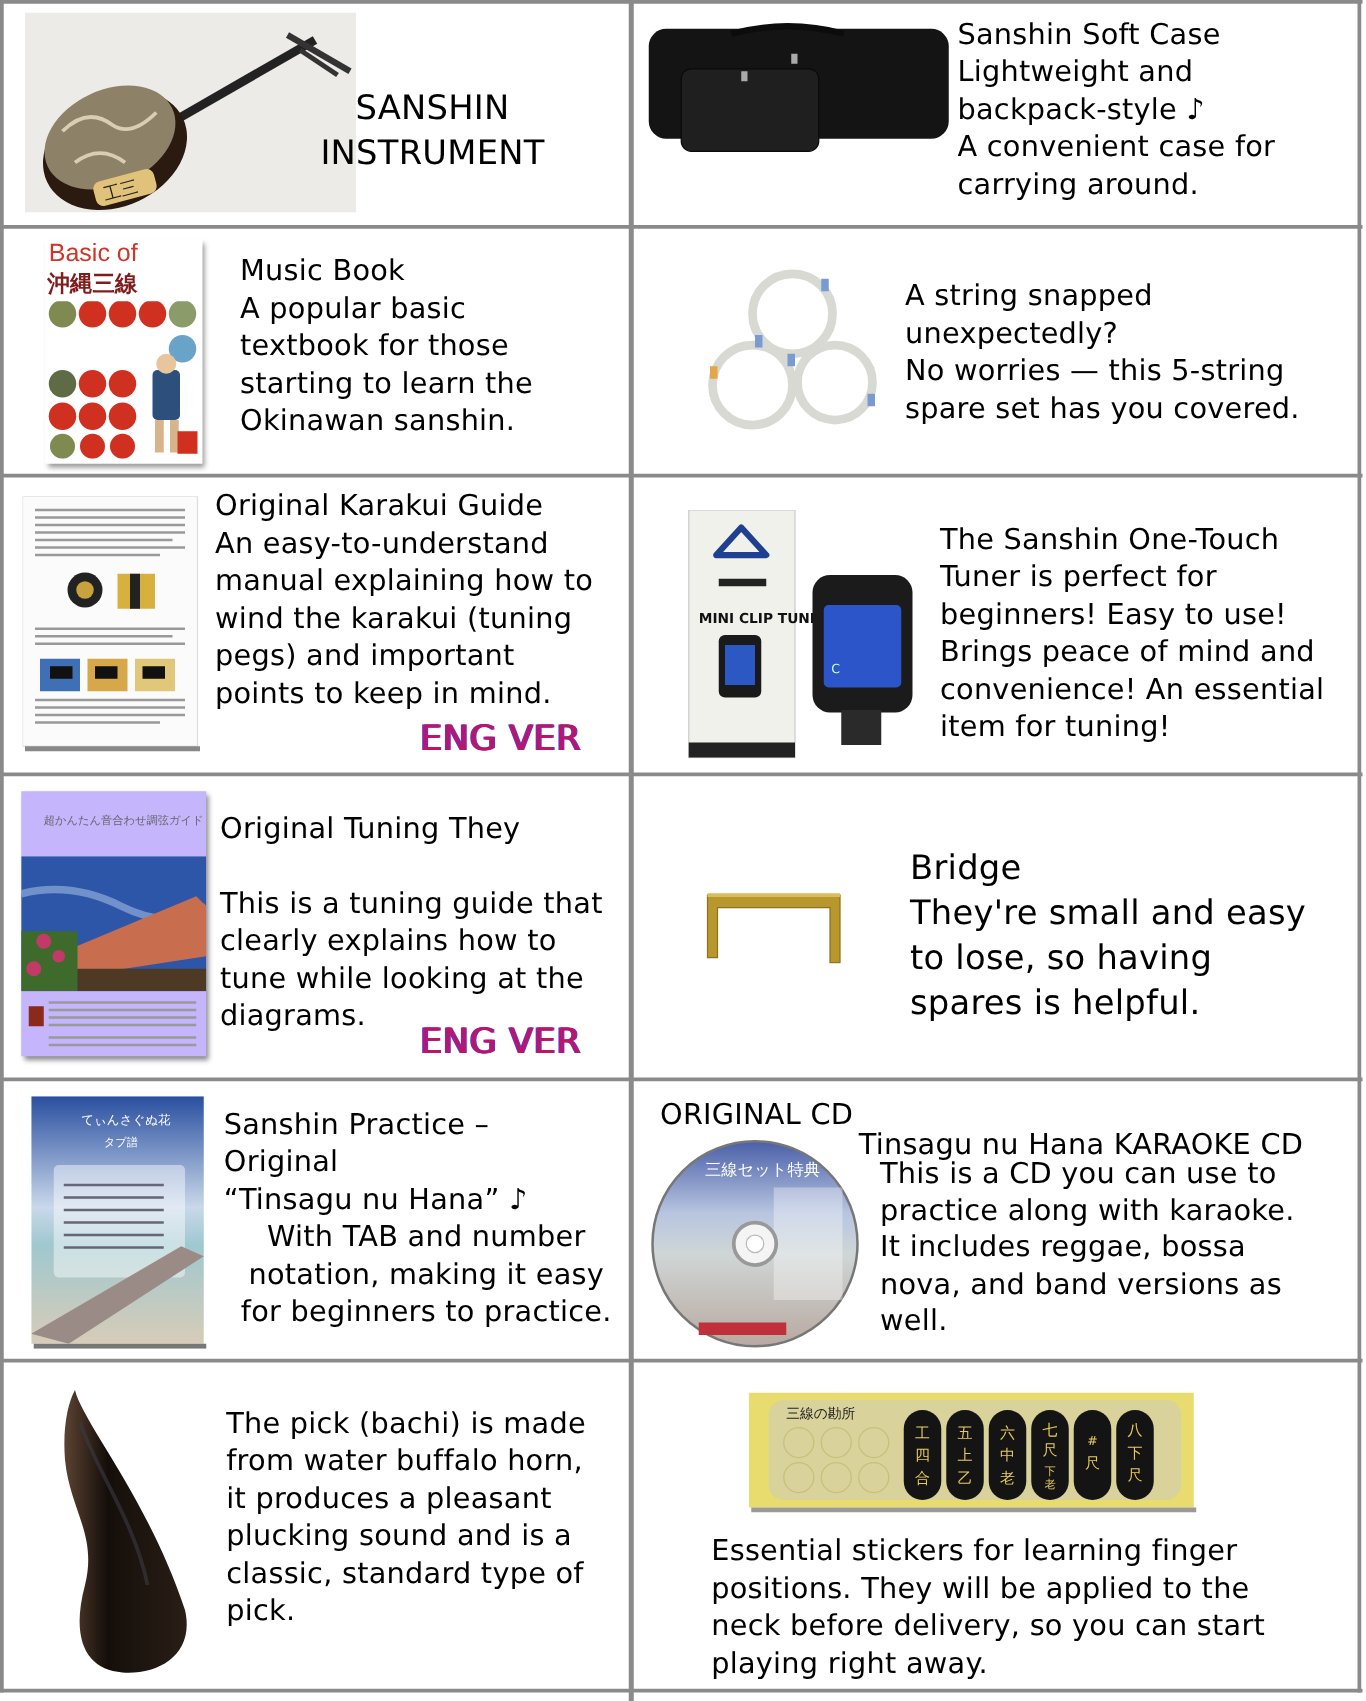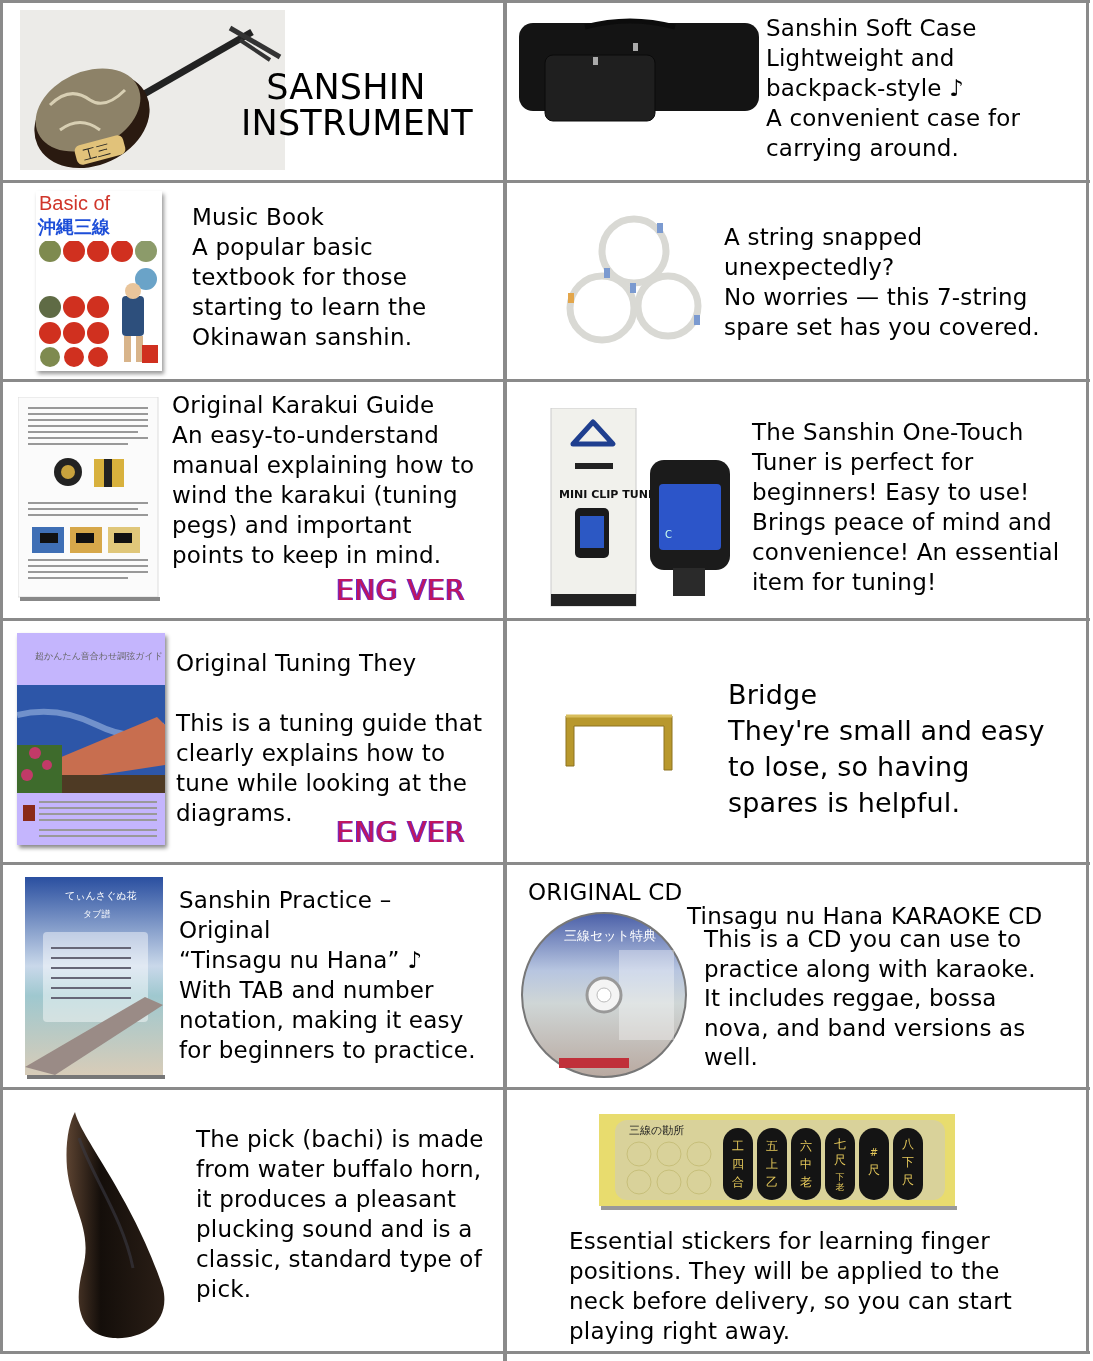--- a/index.html
+++ b/index.html
@@ -36,21 +36,21 @@
       <line x1="105" y1="95" x2="232" y2="22" stroke="#222" stroke-width="7"></line>
       <line x1="210" y1="18" x2="260" y2="47" stroke="#333" stroke-width="5"></line>
       <line x1="220" y1="30" x2="250" y2="50" stroke="#333" stroke-width="4"></line>
       <ellipse cx="72" cy="110" rx="60" ry="45" fill="#2a1a10" transform="rotate(-25 72 110)"></ellipse>
       <ellipse cx="68" cy="100" rx="55" ry="38" fill="#8d8268" transform="rotate(-25 68 100)"></ellipse>
       <path d="M30 95 q20 -20 40 -5 q15 10 35 -10" stroke="#d8cfb3" stroke-width="3" fill="none"></path>
       <path d="M40 120 q20 -15 40 0" stroke="#d8cfb3" stroke-width="3" fill="none"></path>
       <rect x="55" y="130" width="50" height="20" rx="6" fill="#e1c27a" transform="rotate(-15 80 140)"></rect>
       <text x="62" y="146" font-size="14" fill="#222" font-family="DejaVu Sans, sans-serif" transform="rotate(-15 80 140)">工三</text>
     </svg>
-    <div class="txt" style="left:238px;top:66px;width:210px;text-align:center;font-size:35px;line-height:36px;">SANSHIN
+    <div class="txt" style="left:238px;top:66px;width:210px;text-align:center;font-size:27px;line-height:36px;">SANSHIN
 INSTRUMENT</div>
   </div>
 
   <div class="cell" style="left:507px;top:3px;width:579px;height:177px;">
     <svg class="img" style="left:8px;top:14px;" width="250" height="110" viewBox="0 0 250 110">
       <rect x="4" y="6" width="240" height="88" rx="14" fill="#141414"></rect>
       <rect x="30" y="38" width="110" height="66" rx="8" fill="#1f1f1f" stroke="#0a0a0a"></rect>
       <path d="M70 10 q45 -12 90 0" stroke="#0c0c0c" stroke-width="5" fill="none"></path>
       <rect x="78" y="40" width="5" height="8" fill="#aaa"></rect>
       <rect x="118" y="26" width="5" height="8" fill="#aaa"></rect>
@@ -58,21 +58,21 @@
     <div class="txt" style="left:259px;top:10px;width:320px;">Sanshin Soft Case</div>
     <div class="txt" style="left:259px;top:40px;width:320px;">Lightweight and
 backpack-style ♪
 A convenient case for
 carrying around.</div>
   </div>
 
   <div class="cell" style="left:3px;top:183px;width:500px;height:204px;">
     <div class="img" style="left:33px;top:8px;width:126px;height:180px;background:#fff;box-shadow:2px 3px 4px #999;">
       <div style="position:absolute;left:3px;top:1px;color:#d0352a;font-size:20px;font-family:'Liberation Sans',sans-serif;">Basic of</div>
-      <div style="position:absolute;left:2px;top:24px;font-size:18px;font-weight:bold;color:#1d4ed8;">沖縄三線</div>
+      <div style="position:absolute;left:2px;top:24px;font-size:18px;font-weight:bold;color:#7f1d1d;">沖縄三線</div>
       <svg style="position:absolute;left:2px;top:50px;" width="122" height="126" viewBox="0 0 122 126">
         <g fill="#d0301f">
           <circle cx="12" cy="10" r="11" fill="#7e8a4f"></circle>
             <circle cx="36" cy="10" r="11"></circle>
             <circle cx="60" cy="10" r="11"></circle>
             <circle cx="84" cy="10" r="11"></circle>
             <circle cx="108" cy="10" r="11" fill="#8c9b6a"></circle>
           <circle cx="108" cy="38" r="11" fill="#6aa3c8"></circle>
           <circle cx="12" cy="66" r="11" fill="#5f6b45"></circle>
             <circle cx="36" cy="66" r="11"></circle>
@@ -104,21 +104,21 @@
       <circle cx="40" cy="95" r="32" fill="none" stroke="#d9d9d4" stroke-width="7"></circle>
       <circle cx="106" cy="93" r="30" fill="none" stroke="#d9d9d4" stroke-width="7"></circle>
       <rect x="95" y="10" width="6" height="10" fill="#7b9ad0"></rect>
       <rect x="42" y="55" width="6" height="10" fill="#7b9ad0"></rect>
       <rect x="6" y="80" width="6" height="10" fill="#e3a64b"></rect>
       <rect x="68" y="70" width="6" height="10" fill="#7b9ad0"></rect>
       <rect x="132" y="102" width="6" height="10" fill="#7b9ad0"></rect>
     </svg>
     <div class="txt" style="left:217px;top:39px;width:360px;">A string snapped
 unexpectedly?
-No worries — this 7-string
+No worries — this 5-string
 spare set has you covered.</div>
   </div>
 
   <div class="cell" style="left:3px;top:382px;width:500px;height:236px;">
     <svg class="img" style="left:15px;top:15px;" width="142" height="205" viewBox="0 0 142 205">
       <rect x="0" y="0" width="140" height="200" fill="#fbfbfb" stroke="#ddd"></rect>
       <rect x="2" y="200" width="140" height="4" fill="#888"></rect>
       <g fill="#999">
         <rect x="10" y="10" width="120" height="2"></rect>
           <rect x="10" y="16" width="120" height="2"></rect>
@@ -233,21 +233,21 @@
           <rect x="26" y="110" width="80" height="2"></rect>
           <rect x="26" y="120" width="80" height="2"></rect>
         </g>
       <path d="M0 190 L120 120 L138 128 L30 198 Z" fill="#9a8b86"></path>
       <text x="40" y="22" font-size="10" fill="#fff" font-family="DejaVu Sans, sans-serif">てぃんさぐぬ花</text>
       <text x="58" y="40" font-size="9" fill="#fff" font-family="DejaVu Sans, sans-serif">タブ譜</text>
     </svg>
     <div class="txt" style="left:176px;top:20px;width:320px;">Sanshin Practice –
 Original
 “Tinsagu nu Hana” ♪</div>
-    <div class="txt" style="left:176px;top:110px;width:324px;">With TAB and number
+    <div class="txt" style="left:176px;top:110px;width:324px;text-align:center;">With TAB and number
 notation, making it easy
 for beginners to practice.</div>
   </div>
 
   <div class="cell" style="left:507px;top:865px;width:579px;height:222px;">
     <div class="txt" style="left:21px;top:12px;width:200px;">ORIGINAL CD</div>
     <svg class="img" style="left:12px;top:45px;" width="170" height="170" viewBox="0 0 170 170">
       <defs>
           <linearGradient id="cdg" x1="0" y1="0" x2="0" y2="1">
             <stop offset="0" stop-color="#4a5fa8"></stop>
@@ -264,21 +264,21 @@
       <rect x="40" y="148" width="70" height="10" fill="#c0303a"></rect>
     </svg>
     <div class="txt" style="left:180px;top:36px;width:400px;">Tinsagu nu Hana KARAOKE CD</div>
     <div class="txt" style="left:197px;top:60px;width:380px;line-height:29.5px;">This is a CD you can use to
 practice along with karaoke.
 It includes reggae, bossa
 nova, and band versions as
 well.</div>
   </div>
 
-  <div class="cell" style="left:18px;top:1090px;width:500px;height:261px;">
+  <div class="cell" style="left:3px;top:1090px;width:500px;height:261px;">
     <svg class="img" style="left:35px;top:18px;" width="120" height="235" viewBox="0 0 120 235">
       <defs>
           <linearGradient id="pk" x1="0" y1="0" x2="1" y2="0">
             <stop offset="0" stop-color="#5c4331"></stop>
             <stop offset="0.35" stop-color="#140e0a"></stop>
             <stop offset="1" stop-color="#2a1e16"></stop>
           </linearGradient>
         </defs>
       <path d="M22 4 C 28 30, 80 90, 110 180 C 118 215, 90 232, 60 230 C 32 228, 18 205, 30 160 C 40 120, 18 100, 14 60 C 12 35, 16 15, 22 4 Z" fill="url(#pk)"></path>
       <path d="M26 30 C 40 70, 70 110, 80 160" stroke="#3a3a44" stroke-width="3" fill="none" opacity="0.6"></path>

